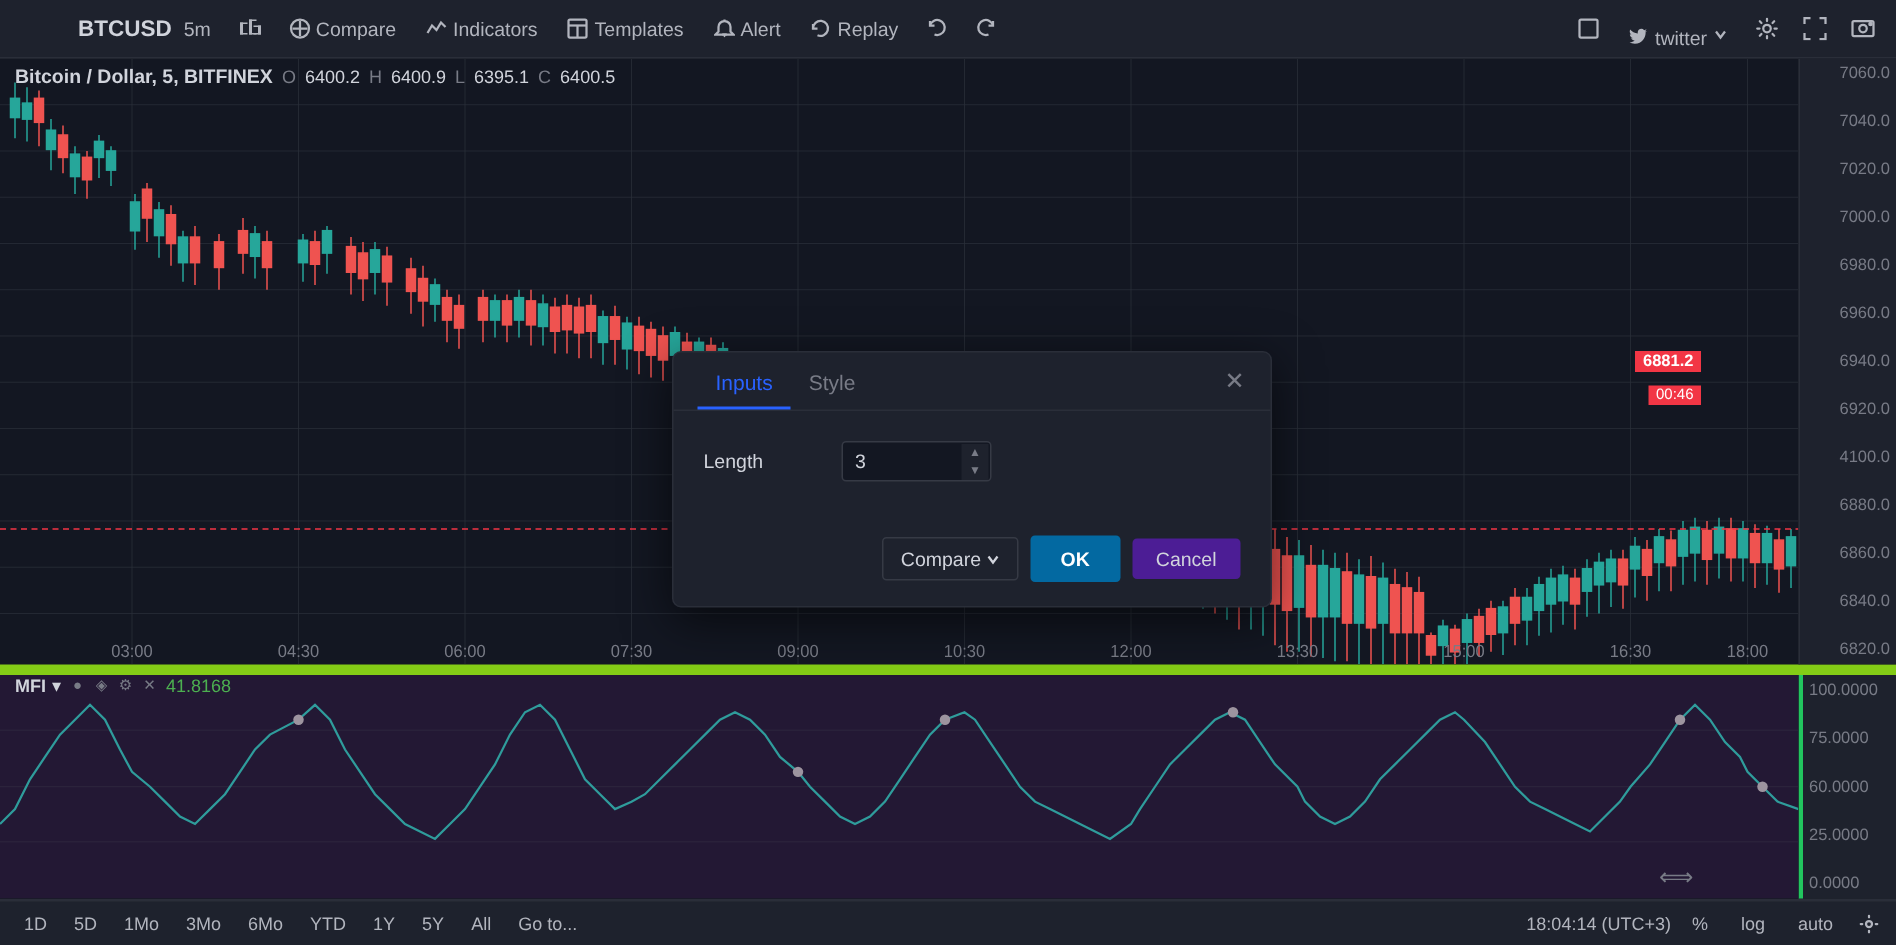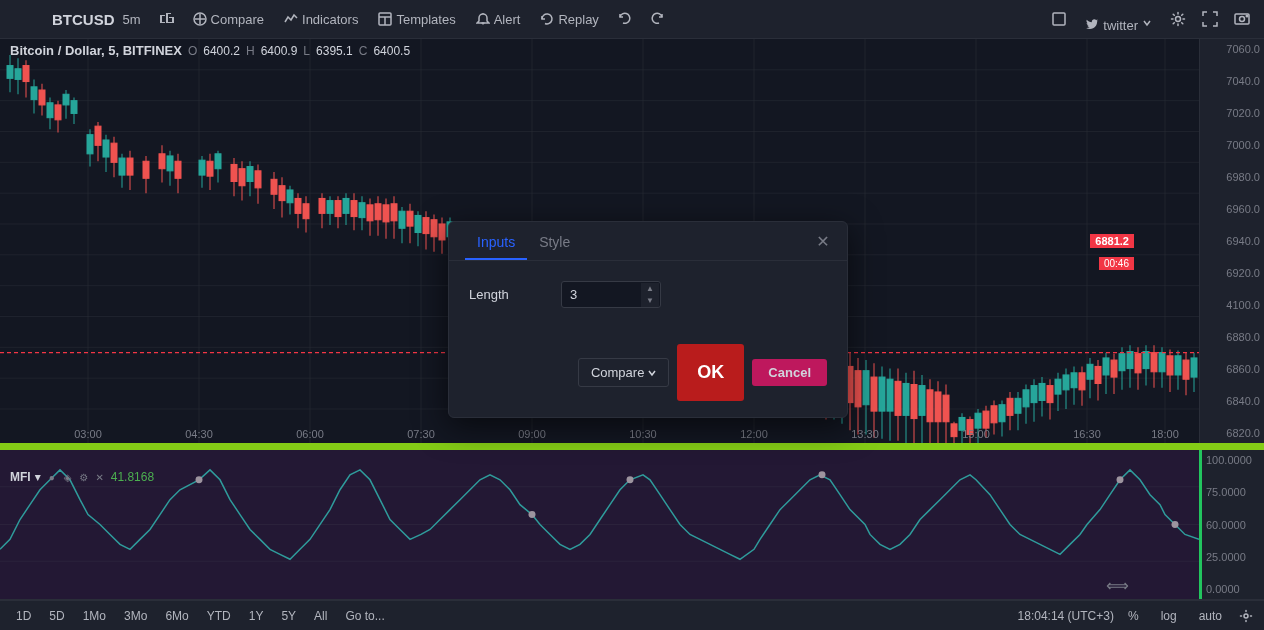--- a/index.html
+++ b/index.html
@@ -66,21 +66,21 @@
     .mfi-panel {
       height: 150px; position: relative; display: flex; border-bottom: 1px solid #2a2e39;
     }
     .mfi-main { flex: 1; position: relative; overflow: hidden; background: #131722; }
     .mfi-axis {
       width: 65px; background: #1e222d; border-left: 3px solid #22c55e;
       display: flex; flex-direction: column; justify-content: space-between;
       padding: 4px 4px; font-size: 11px; color: #787b86;
     }
     .mfi-label-bar {
-      position: absolute; top: 20px; left: 10px; z-index: 10;
+      position: absolute; top: 0; left: 10px; z-index: 10;
       display: flex; align-items: center; gap: 4px; font-size: 12px; color: #d1d4dc;
     }
     .mfi-title { font-weight: 600; color: #d1d4dc; }
     .mfi-controls { display: flex; align-items: center; gap: 2px; }
     .mfi-ctrl-btn {
       width: 14px; height: 14px; display: flex; align-items: center; justify-content: center;
       cursor: pointer; color: #787b86; font-size: 10px;
     }
     .mfi-value { color: #4caf50; font-size: 12px; }
     .expand-btn { position: absolute; bottom: 4px; right: 70px; cursor: pointer; color: #787b86; font-size: 16px; }
@@ -145,26 +145,26 @@
     .modal-footer {
       display: flex; align-items: center; justify-content: flex-end;
       padding: 0 20px 16px; gap: 8px;
     }
     .btn-defaults {
       padding: 6px 12px; background: transparent; border: 1px solid #363a45;
       color: #d1d4dc; border-radius: 3px; cursor: pointer; font-size: 13px;
       display: flex; align-items: center; gap: 4px;
     }
     .btn-ok {
-      padding: 18px 20px; background: #b91c1c; border: none;
-      color: #fff; border-radius: 3px; cursor: pointer; font-size: 18px; font-weight: 600;
+      padding: 8px 20px; background: #0369a1; border: none;
+      color: #fff; border-radius: 3px; cursor: pointer; font-size: 13px; font-weight: 600;
     }
     .btn-cancel {
-      padding: 6px 16px; background: #be185d; border: none;
-      color: #d1d4dc; border-radius: 3px; cursor: pointer; font-size: 13px; font-weight: bold;
+      padding: 6px 16px; background: #4c1d95; border: none;
+      color: #d1d4dc; border-radius: 3px; cursor: pointer; font-size: 13px;
     }
 
     
     .mfi-bg {
       position: absolute; top: 0; left: 0; right: 0; bottom: 0;
       background: rgba(156, 39, 176, 0.08);
     }
   </style>
 </head>
 <body>

